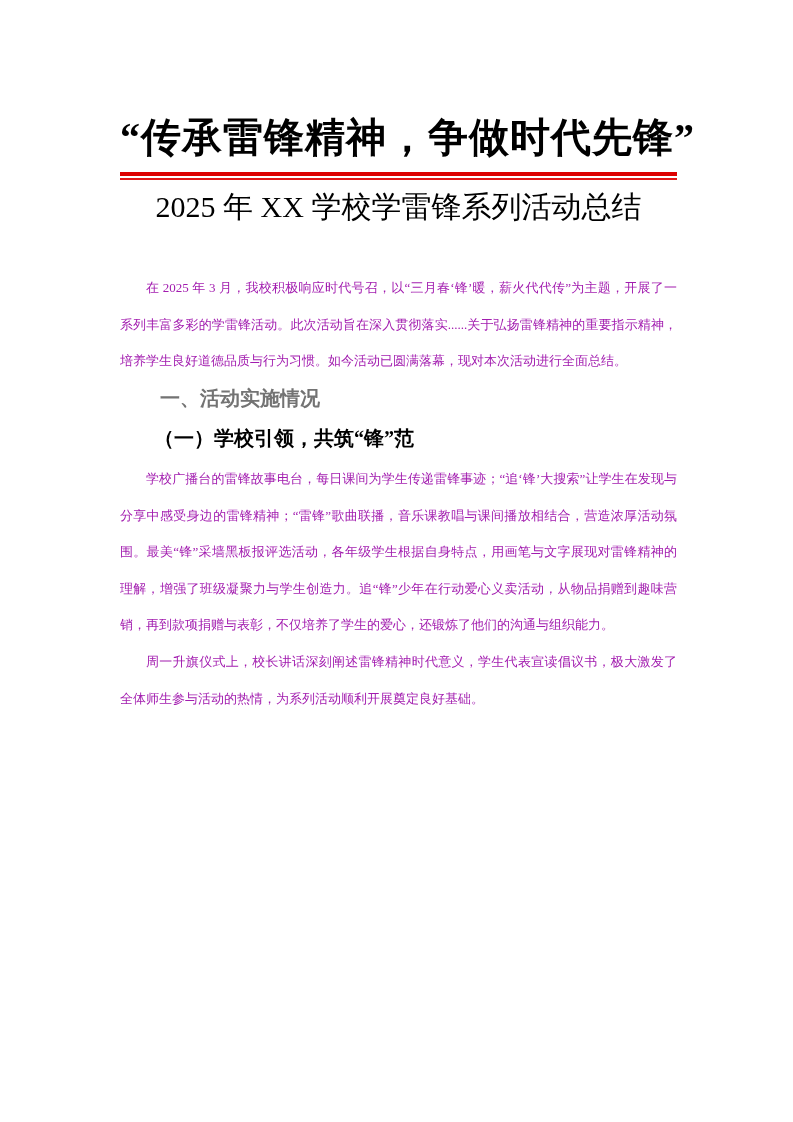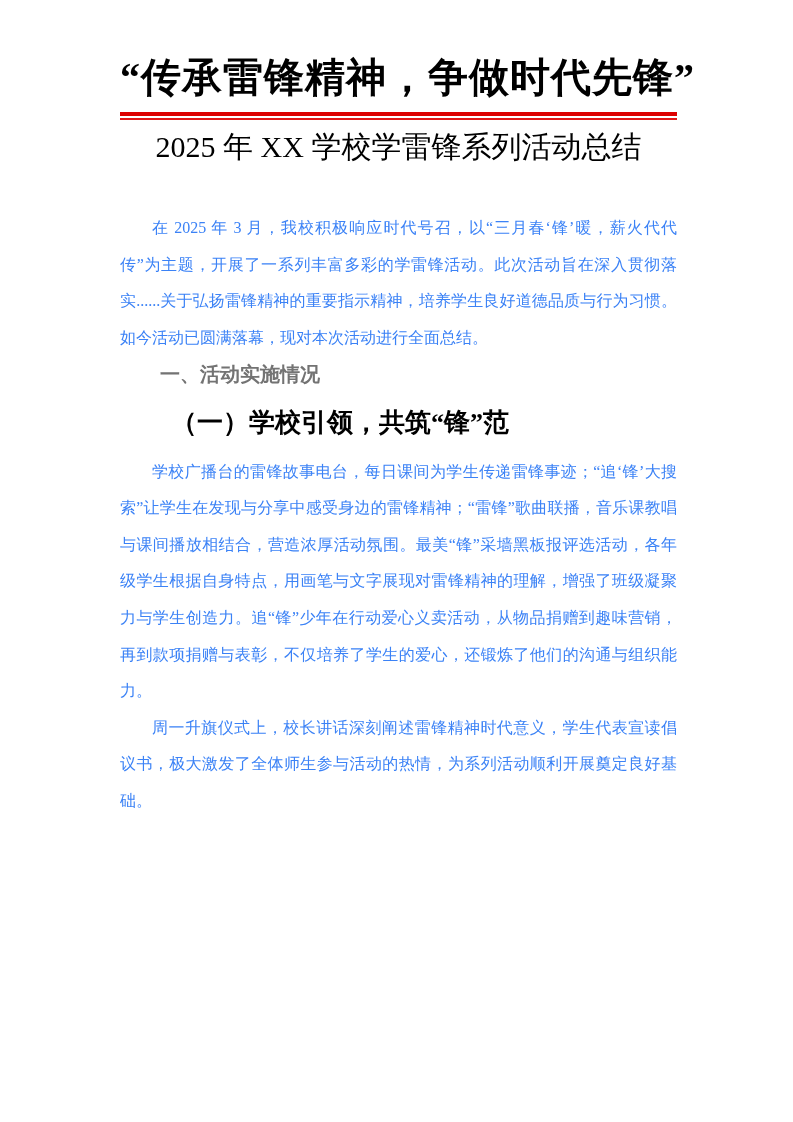--- a/index.html
+++ b/index.html
@@ -6,21 +6,21 @@
     margin: 0;
     padding: 0;
     background: #ffffff;
   }
   .page {
     position: relative;
     width: 793px;
     height: 1122px;
     background: #ffffff;
     box-sizing: border-box;
-    padding: 52px 116px 0 120px;
+    padding: 112px 116px 0 120px;
     overflow: hidden;
     font-family: "Liberation Serif", serif;
     color: #000000;
   }
   .doc-title {
     margin: 0;
     font-family: "Liberation Serif", serif;
     font-weight: 700;
     font-size: 40px;
     line-height: 52px;
@@ -44,42 +44,42 @@
     line-height: 42px;
     text-align: center;
     color: #000000;
     white-space: nowrap;
   }
   .doc-body {
     margin-top: 42px;
   }
   .para {
     margin: 0;
-    font-size: 16px;
+    font-size: 13px;
     line-height: 36.6px;
     text-align: justify;
     text-justify: inter-ideograph;
     text-indent: 2em;
     font-family: "Liberation Serif", serif;
-    color: #3b82f6;
+    color: #a21caf;
   }
   .heading-1 {
     margin: 0;
     font-family: "Liberation Sans", sans-serif;
     font-weight: 700;
     font-size: 20px;
     line-height: 36.6px;
     text-indent: 2em;
     color: #737373;
   }
   .heading-2 {
-    margin: 12px;
+    margin: 4px;
     font-family: "Liberation Serif", serif;
     font-weight: 700;
-    font-size: 26px;
+    font-size: 20px;
     line-height: 36.6px;
     text-indent: 1.5em;
     color: #000000;
   }
 </style>
 </head>
 <body>
 
 <div class="page">
 

